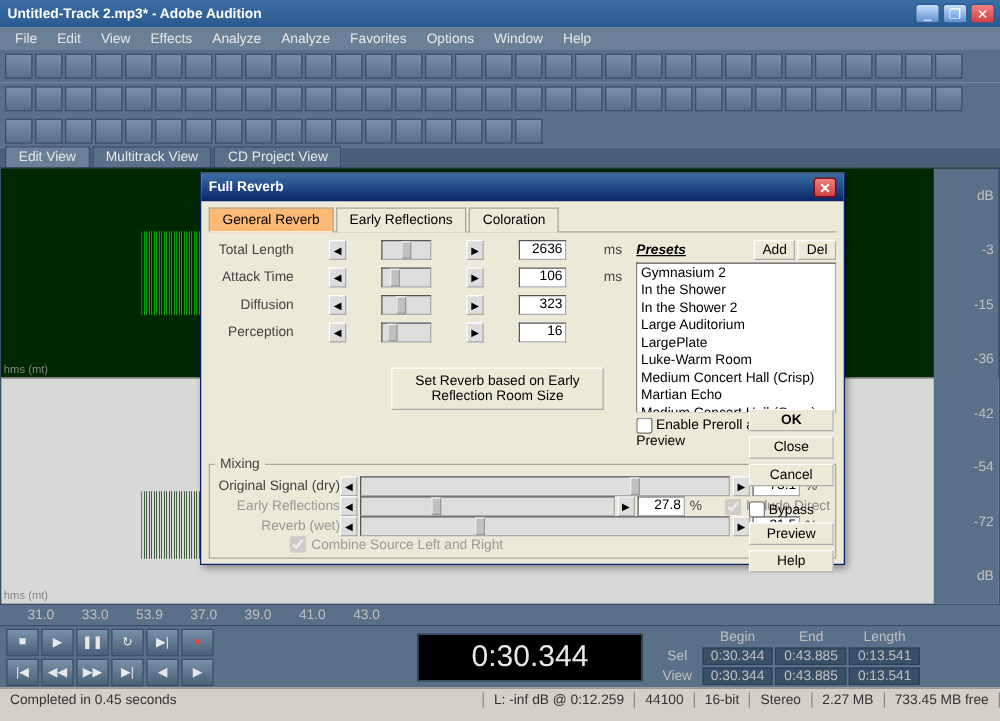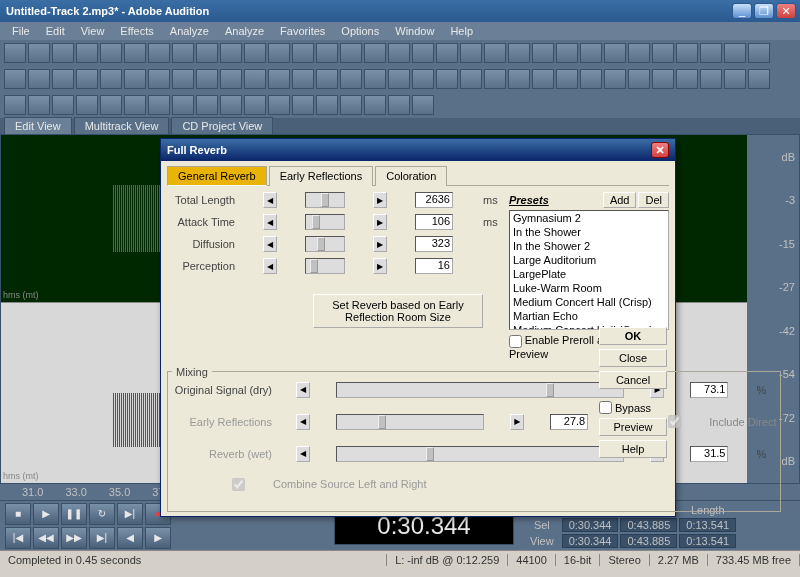--- a/index.html
+++ b/index.html
@@ -50,21 +50,21 @@
 .status-seg { padding: 0 8px; border-right: 1px solid #888; }
 
 
 .dialog { position: absolute; left: 160px; top: 138px; width: 516px; background: #ece9d8; border: 1px solid #0a246a; box-shadow: 2px 2px 6px rgba(0,0,0,0.4); z-index: 100; }
 .dlg-title { background: linear-gradient(#3a6ea5,#0a246a); color: #fff; height: 22px; display: flex; align-items: center; padding: 0 6px; font-weight: bold; }
 .dlg-title-text { flex: 1; }
 .dlg-close { width: 18px; height: 16px; background: linear-gradient(#f08080,#d04040); border: 1px solid #800; border-radius: 3px; display: flex; align-items: center; justify-content: center; cursor: pointer; }
 .dlg-body { padding: 4px 6px; }
 .dlg-tabs { display: flex; border-bottom: 1px solid #aca899; margin-bottom: 6px; }
 .dlg-tab { padding: 3px 10px; border: 1px solid #aca899; border-bottom: none; background: #ece9d8; margin-right: 2px; cursor: pointer; position: relative; top: 1px; }
-.dlg-tab.active { background: #eab308; border-bottom: 1px solid #fdfdfa; }
+.dlg-tab.active { background: #fdba74; border-bottom: 1px solid #fdfdfa; }
 
 .dlg-main { display: flex; gap: 6px; }
 .dlg-left { flex: 1; }
 .param-row { display: flex; align-items: center; margin-bottom: 6px; gap: 26px; }
 .param-label { width: 68px; text-align: right; color: #444; margin-right: 2px; }
 .slider { flex: 1; height: 16px; background: #ddd; border: 1px inset #aaa; margin: 0 2px; position: relative; }
 .slider-thumb { position: absolute; top: 0; height: 14px; width: 8px; background: #c0c0c0; border: 1px outset #eee; }
 .arrow-btn { width: 14px; height: 16px; background: #ddd; border: 1px outset #fff; display: flex; align-items: center; justify-content: center; font-size: 8px; cursor: pointer; }
 .value-box { width: 38px; height: 16px; background: #fff; border: 1px inset #aaa; text-align: right; padding-right: 2px; margin-left: 2px; }
 .unit { width: 20px; margin-left: 4px; color: #444; }
@@ -75,21 +75,21 @@
 .presets-hdr { display: flex; align-items: center; margin-bottom: 2px; }
 .presets-hdr b { flex: 1; font-style: italic; text-decoration: underline; }
 .preset-btn { padding: 1px 6px; background: #ece9d8; border: 1px outset #fff; margin-left: 2px; cursor: pointer; }
 .presets-list { height: 120px; background: #fff; border: 1px inset #aaa; overflow-y: scroll; font-size: 10px; }
 .presets-list div { padding: 1px 3px; cursor: pointer; }
 .preroll { margin-top: 4px; font-size: 10px; }
 .preroll input { vertical-align: middle; }
 
 .mixing-fieldset { border: 1px solid #aca899; margin-top: 6px; padding: 4px; position: relative; }
 .mixing-fieldset legend { padding: 0 4px; color: #444; }
-.mix-row { display: flex; align-items: center; margin-bottom: 16px; gap: 24px; }
+.mix-row { display: flex; align-items: center; margin-bottom: 0; }
 .mix-label { width: 100px; text-align: right; color: #444; }
 .mix-label.dim { color: #999; }
 .dlg-btn { padding: 2px 4px; background: #ece9d8; border: 1px outset #fff; cursor: pointer; }
 </style>
 </head>
 <body>
 
 <div class="titlebar">
   <span class="titlebar-text">Untitled-Track 2.mp3* - Adobe Audition</span>
   <div class="win-btns">
@@ -213,32 +213,32 @@
     <div class="hms-label">hms (mt)</div>
   </div>
   <div class="wave-lower">
     <div class="wave-dark"></div>
     <div class="hms-label">hms (mt)</div>
   </div>
   <div class="db-scale">
     <span>dB</span>
     <span>-3</span>
     <span>-15</span>
-    <span>-27</span>
+    <span>-36</span>
     <span>-42</span>
     <span>-54</span>
     <span>-72</span>
     <span>dB</span>
   </div>
 </div>
 
 <div class="time-ruler">
   <span>31.0</span>
   <span>33.0</span>
-  <span>35.0</span>
+  <span>53.9</span>
   <span>37.0</span>
   <span>39.0</span>
   <span>41.0</span>
   <span>43.0</span>
 </div>
 
 <div class="transport-area">
   <div class="transport-group">
     <div class="transport-btn">■</div>
     <div class="transport-btn">▶</div>

